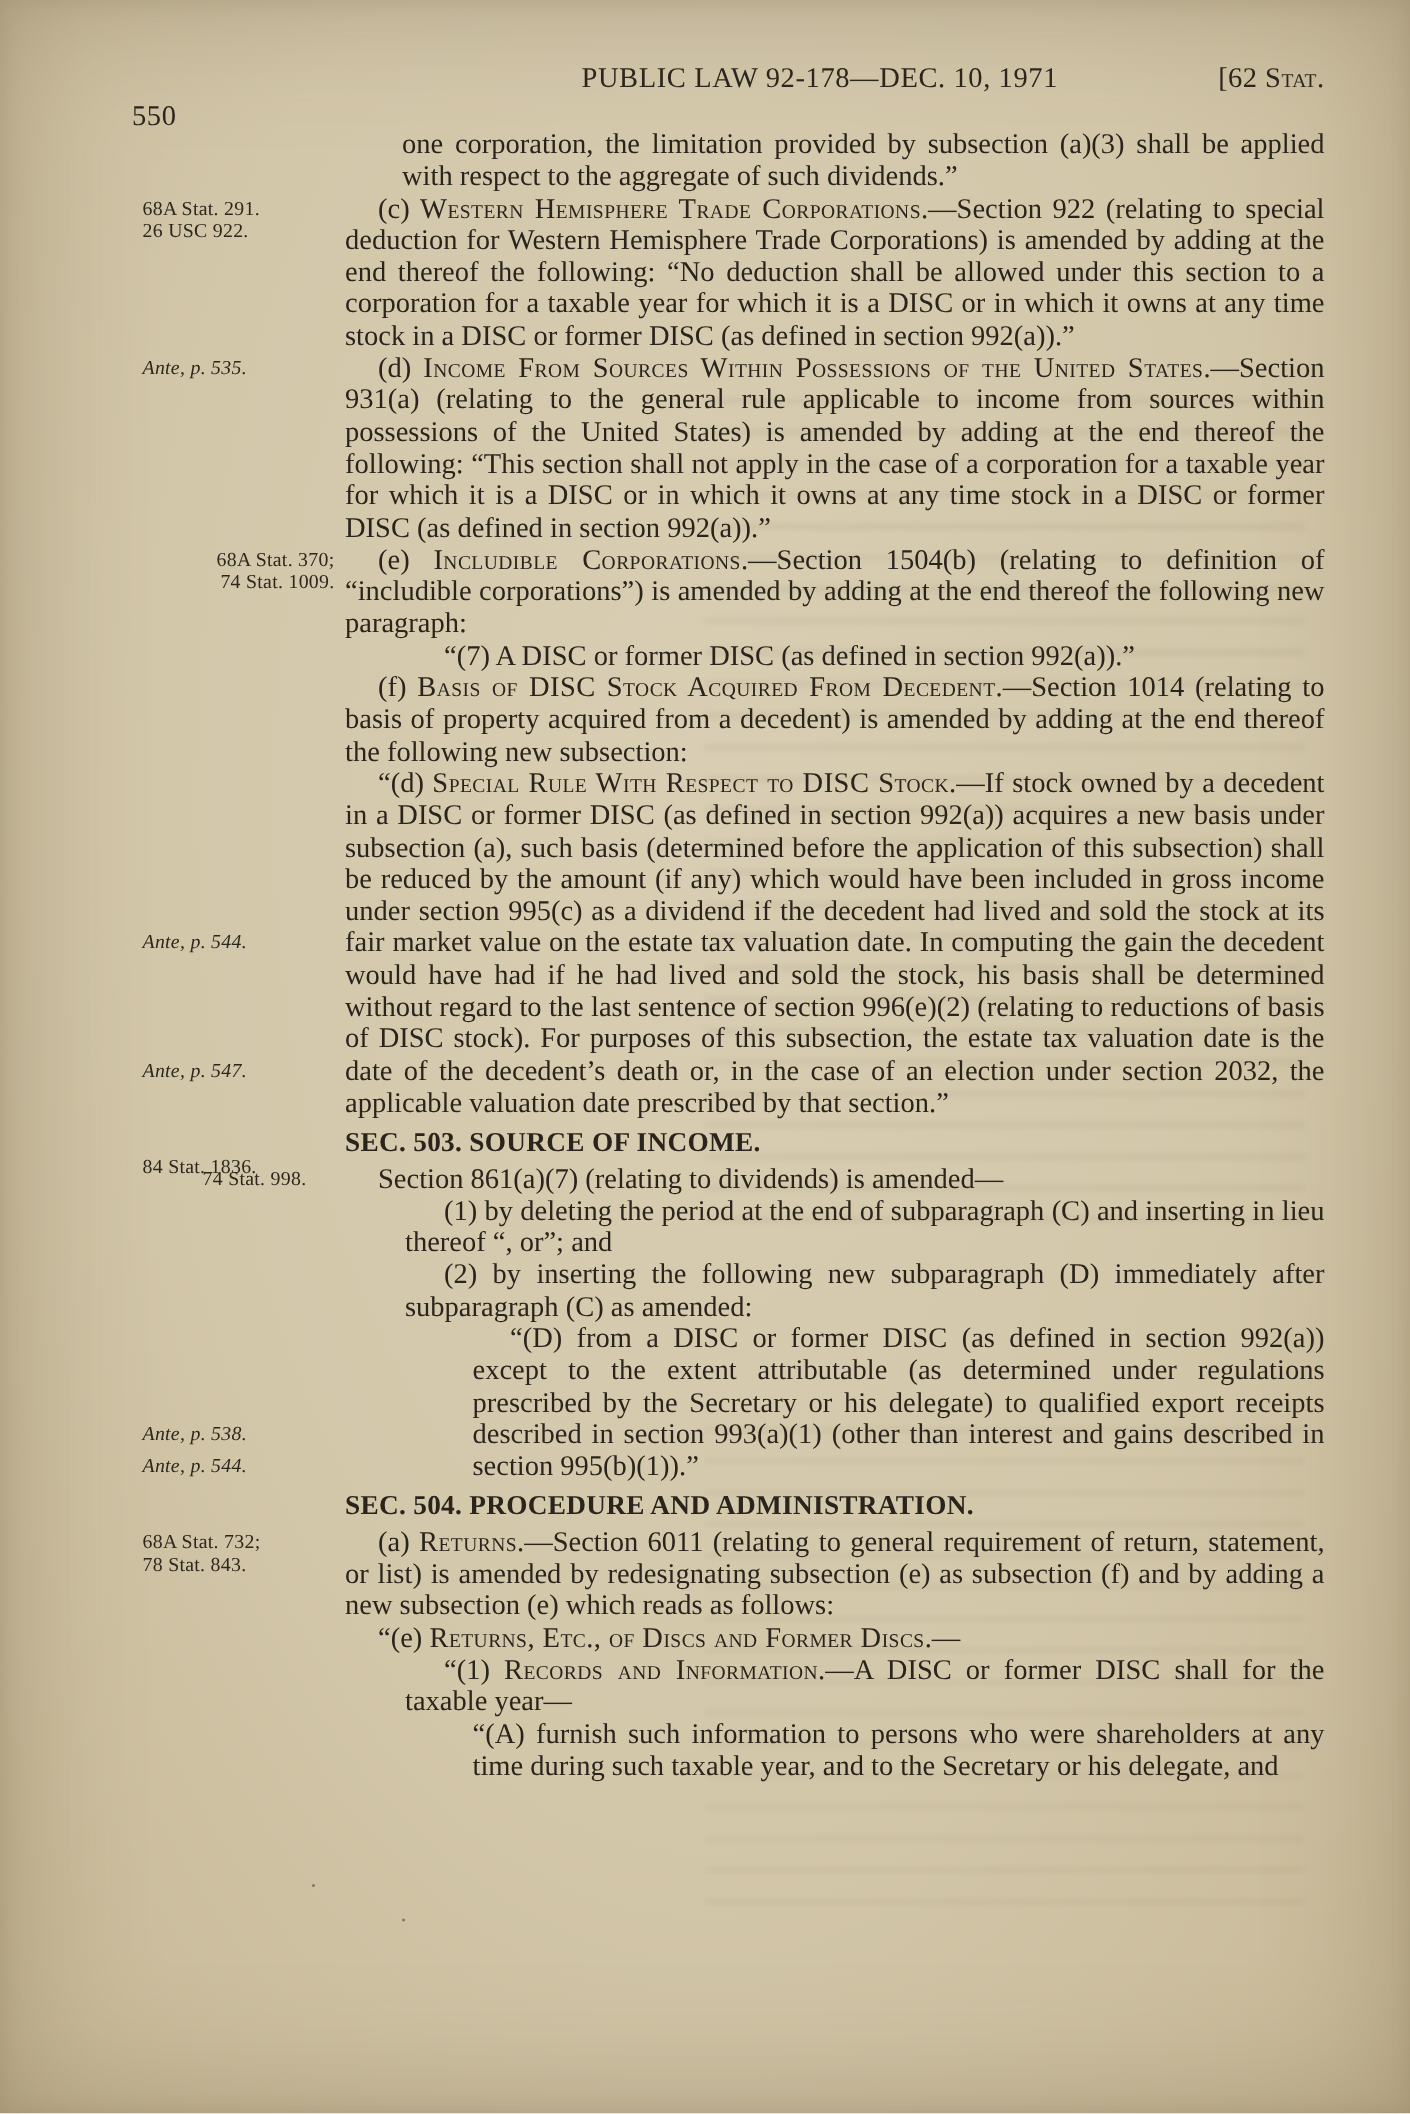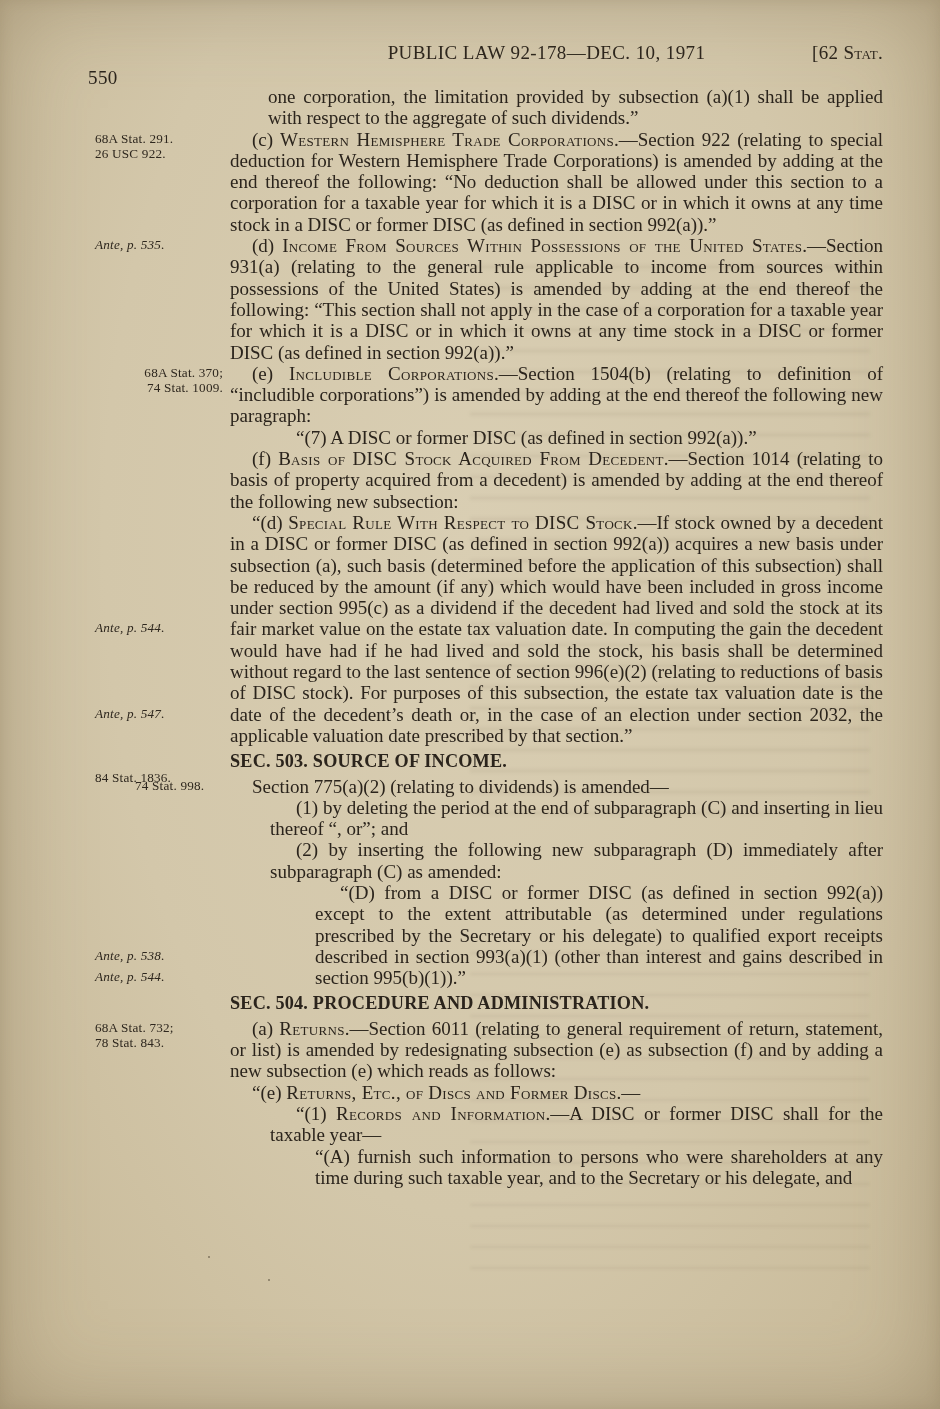--- a/index.html
+++ b/index.html
@@ -61,21 +61,21 @@
   <div class="bleed b1"></div>
   <div class="bleed b2"></div>
 
   <div class="content">
     <div class="header">
       <span class="pageno">550</span>
       <span class="title">PUBLIC LAW 92-178—DEC. 10, 1971</span>
       <span class="stat sc">[62 Stat.</span>
     </div>
     <div class="body-col">
-        <div class="block cont1"><span>one corporation, the limitation provided by subsection (a)(1) shall be applied with respect to the aggregate of such dividends.”</span></div>
+        <div class="block cont1"><span>one corporation, the limitation provided by subsection (a)(3) shall be applied with respect to the aggregate of such dividends.”</span></div>
         <div class="block p"><span>(c) </span><span class="sc">Western Hemisphere Trade Corporations</span><span>.—Section 922 (relating to special deduction for Western Hemisphere Trade Corporations) is amended by adding at the end thereof the following: “No deduction shall be allowed under this section to a corporation for a taxable year for which it is a DISC or in which it owns at any time stock in a DISC or former DISC (as defined in section 992(a)).”</span><div class="margin-note" style="top: 2px;">
             <div>68A Stat. 291.</div>
             <div>26 USC 922.</div>
           </div><div class="margin-note italic" style="top: 108.5px;">
             <div>Ante, p. 535.</div>
           </div></div>
         <div class="block p"><span>(d) </span><span class="sc">Income From Sources Within Possessions of the United States</span><span>.—Section 931(a) (relating to the general rule applicable to income from sources within possessions of the United States) is amended by adding at the end thereof the following: “This section shall not apply in the case of a corporation for a taxable year for which it is a DISC or in which it owns at any time stock in a DISC or former DISC (as defined in section 992(a)).”</span></div>
         <div class="block p"><span>(e) </span><span class="sc">Includible Corporations</span><span>.—Section 1504(b) (relating to definition of “includible corporations”) is amended by adding at the end thereof the following new paragraph:</span><div class="margin-note" style="top: 2px; text-align: right;">
             <div>68A Stat. 370;</div>
             <div>74 Stat. 1009.</div>
@@ -83,21 +83,21 @@
         <div class="block item1"><span>“(7) A DISC or former DISC (as defined in section 992(a)).”</span></div>
         <div class="block p"><span>(f) </span><span class="sc">Basis of DISC Stock Acquired From Decedent</span><span>.—Section 1014 (relating to basis of property acquired from a decedent) is amended by adding at the end thereof the following new subsection:</span></div>
         <div class="block p"><span>“(d) </span><span class="sc">Special Rule With Respect to DISC Stock</span><span>.—If stock owned by a decedent in a DISC or former DISC (as defined in section 992(a)) acquires a new basis under subsection (a), such basis (determined before the application of this subsection) shall be reduced by the amount (if any) which would have been included in gross income under section 995(c) as a dividend if the decedent had lived and sold the stock at its fair market value on the estate tax valuation date. In computing the gain the decedent would have had if he had lived and sold the stock, his basis shall be determined without regard to the last sentence of section 996(e)(2) (relating to reductions of basis of DISC stock). For purposes of this subsection, the estate tax valuation date is the date of the decedent’s death or, in the case of an election under section 2032, the applicable valuation date prescribed by that section.”</span><div class="margin-note italic" style="top: 108.5px;">
             <div>Ante, p. 544.</div>
           </div><div class="margin-note italic" style="top: 193.7px;">
             <div>Ante, p. 547.</div>
           </div><div class="margin-note" style="top: 257.6px;">
             <div>84 Stat. 1836.</div>
           </div></div>
         <div class="block heading "><span>SEC. 503. SOURCE OF INCOME.</span></div>
-        <div class="block p"><span>Section 775(a)(2) (relating to dividends) is amended—</span><div class="margin-note" style="top: 2px; margin-left: 40px;">
+        <div class="block p"><span>Section 861(a)(7) (relating to dividends) is amended—</span><div class="margin-note" style="top: 2px; margin-left: 40px;">
             <div>74 Stat. 998.</div>
           </div></div>
         <div class="block item1"><span>(1) by deleting the period at the end of subparagraph (C) and inserting in lieu thereof “, or”; and</span></div>
         <div class="block item1"><span>(2) by inserting the following new subparagraph (D) immediately after subparagraph (C) as amended:</span></div>
         <div class="block item2"><span>“(D) from a DISC or former DISC (as defined in section 992(a)) except to the extent attributable (as determined under regulations prescribed by the Secretary or his delegate) to qualified export receipts described in section 993(a)(1) (other than interest and gains described in section 995(b)(1)).”</span><div class="margin-note italic" style="top: 65.9px;">
             <div>Ante, p. 538.</div>
           </div><div class="margin-note italic" style="top: 87.2px;">
             <div>Ante, p. 544.</div>
           </div></div>
         <div class="block heading "><span>SEC. 504. PROCEDURE AND ADMINISTRATION.</span></div>

